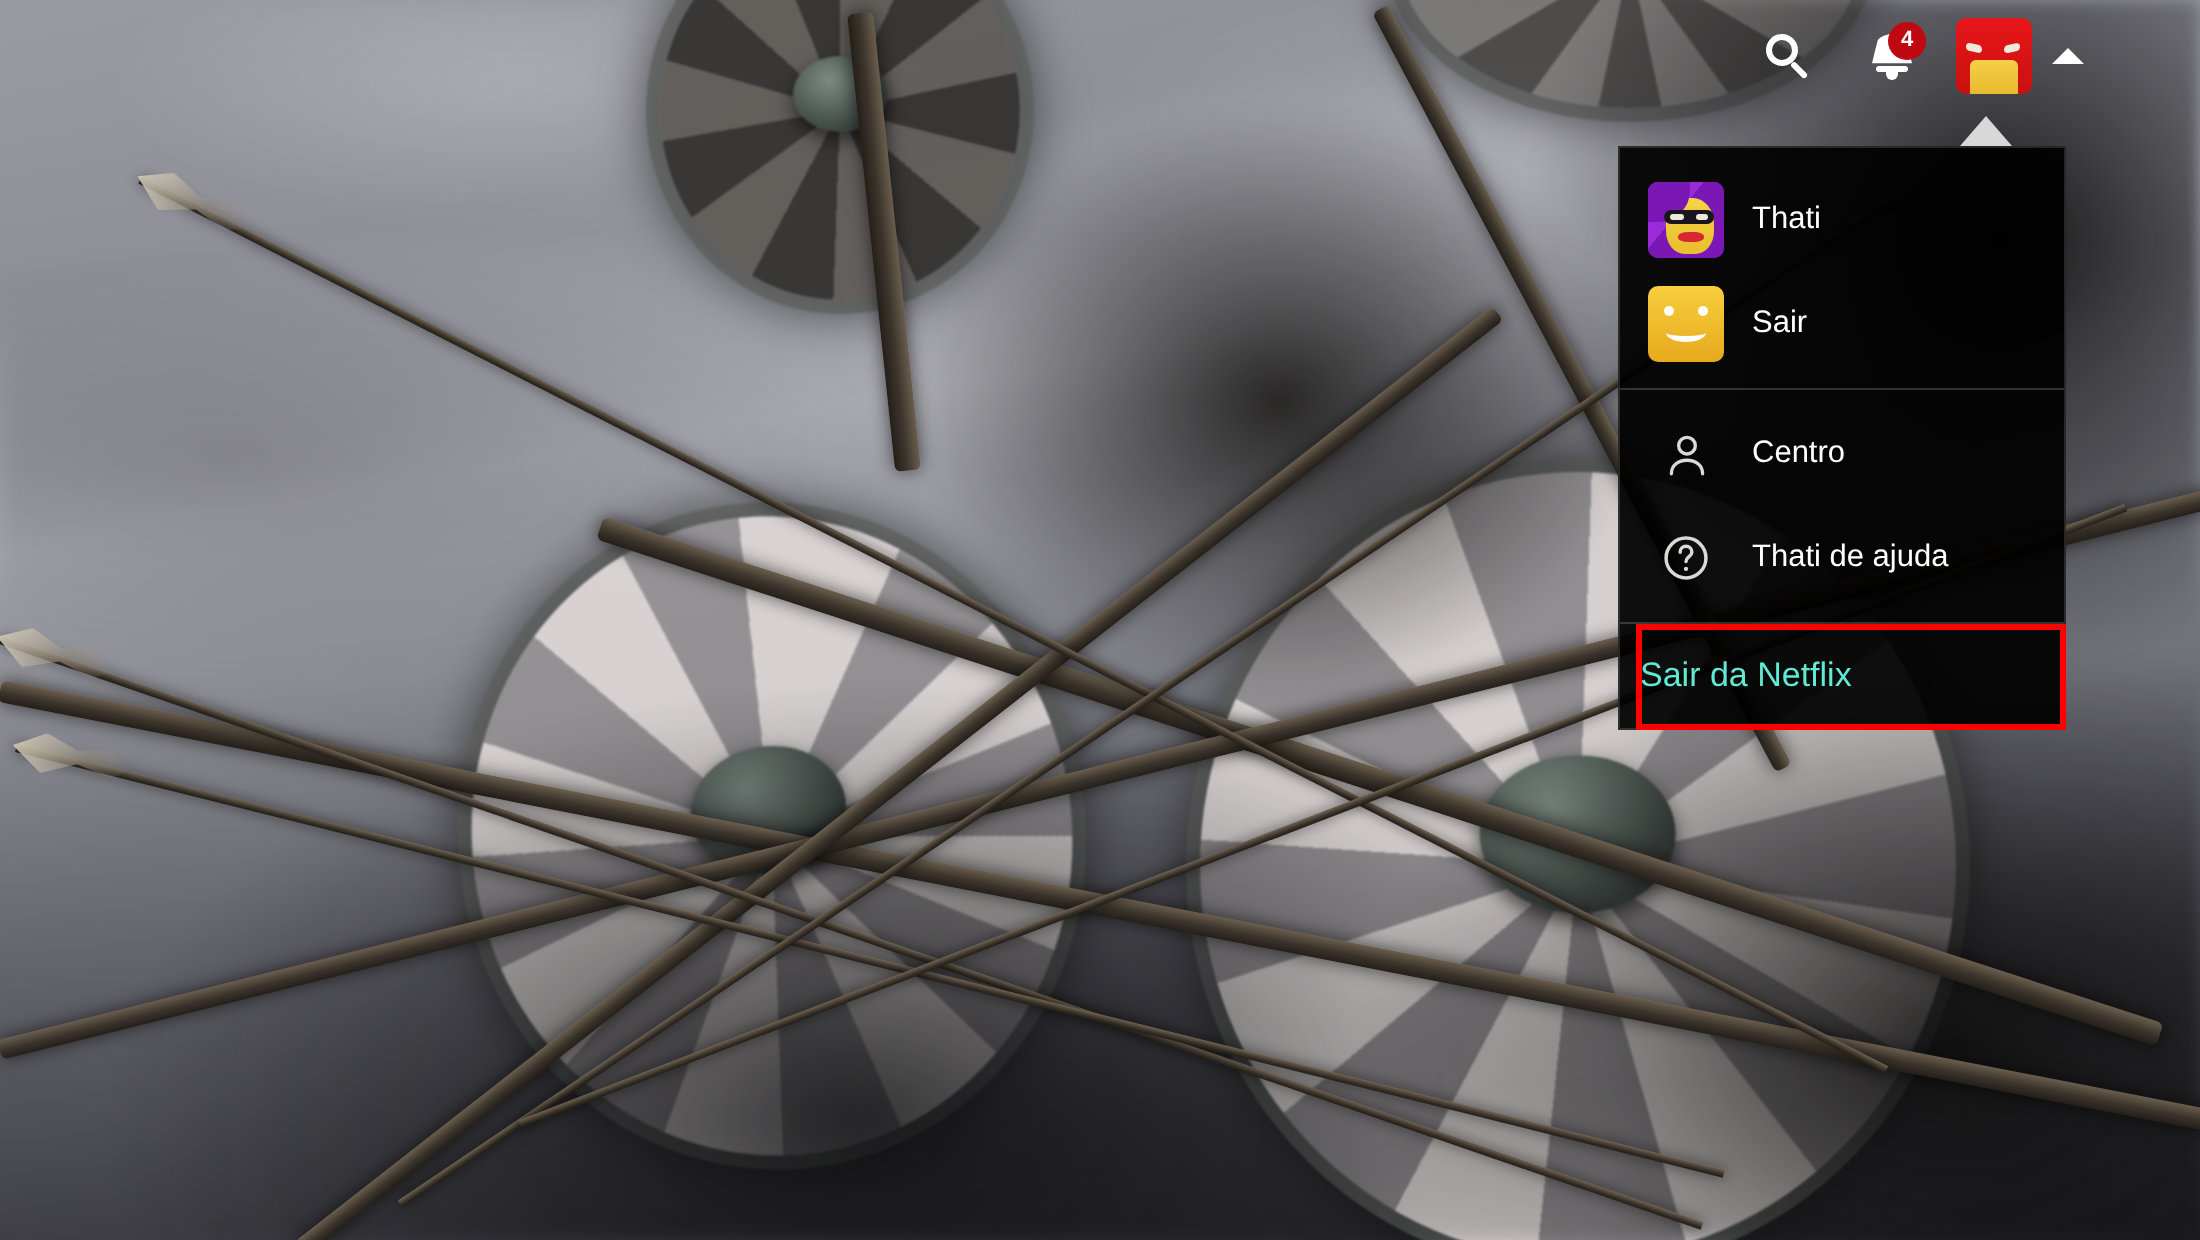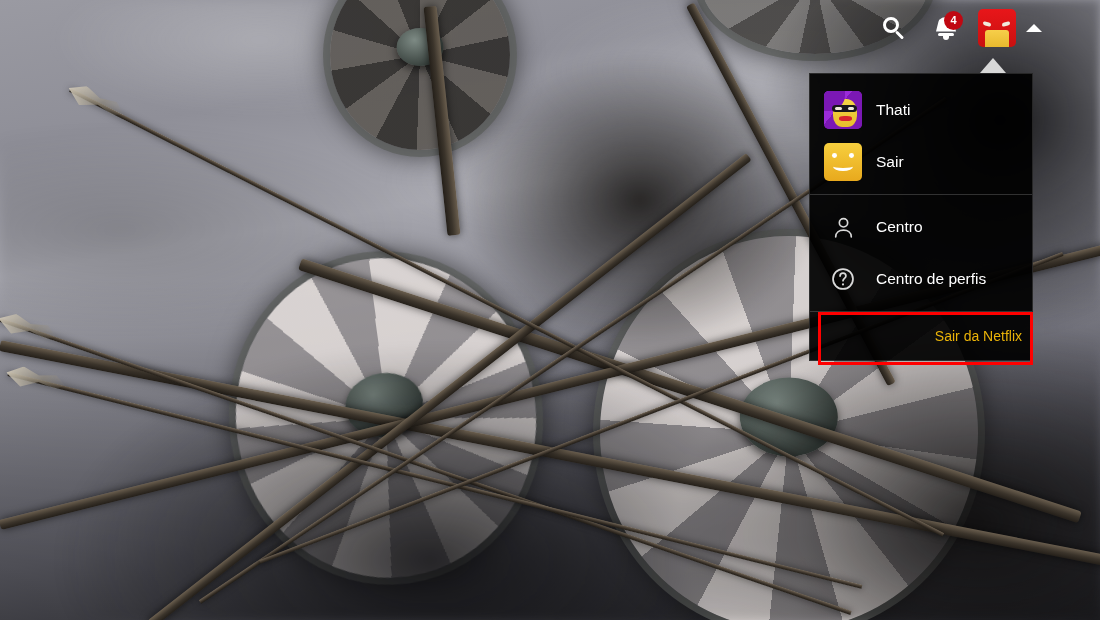--- a/index.html
+++ b/index.html
@@ -175,22 +175,22 @@
   .dd-sep { height:1px; background:rgba(255,255,255,.18); }
 
   .dd-actions { padding:6px 0 6px 0; }
   .dd-ico { width:38px; height:38px; flex:none; display:flex; align-items:center; justify-content:center; }
 
   .ico-pencil { width:26px; height:26px; }
   .ico-person { width:25px; height:25px; }
   .ico-help   { width:26px; height:26px; }
 
   .dd-signout {
-    text-align:right; padding:16px 10px; cursor:pointer;
-    font-size:14px; color:#eab308;
+    text-align:left; padding:16px 10px; cursor:pointer;
+    font-size:17px; color:#5eead4;
   }
 
   
   #highlight-box {
     position:absolute; left:818px; top:312px;
     width:215px; height:53px;
     border:3px solid #ff0000;
     pointer-events:none;
   }
 </style>
@@ -295,21 +295,21 @@
       </div>
 
       <div class="dd-row">
         <span class="dd-ico">
           <svg class="ico-help" viewBox="0 0 24 24" fill="none" stroke="#d9d9d9" stroke-width="1.6" stroke-linecap="round" stroke-linejoin="round">
             <circle cx="12" cy="12" r="9.2"></circle>
             <path d="M9.3 9.3c0-1.5 1.2-2.7 2.7-2.7s2.7 1.2 2.7 2.7c0 2-2.7 2.2-2.7 4.3"></path>
             <circle cx="12" cy="17" r="1" fill="#d9d9d9" stroke="none"></circle>
           </svg>
         </span>
-        <span class="dd-label">Centro de perfis</span>
+        <span class="dd-label">Thati de ajuda</span>
       </div>
     </div>
 
     <div class="dd-sep"></div>
 
     <div class="dd-signout">Sair da Netflix</div>
   </div>
 
   <div id="highlight-box"></div>
 

